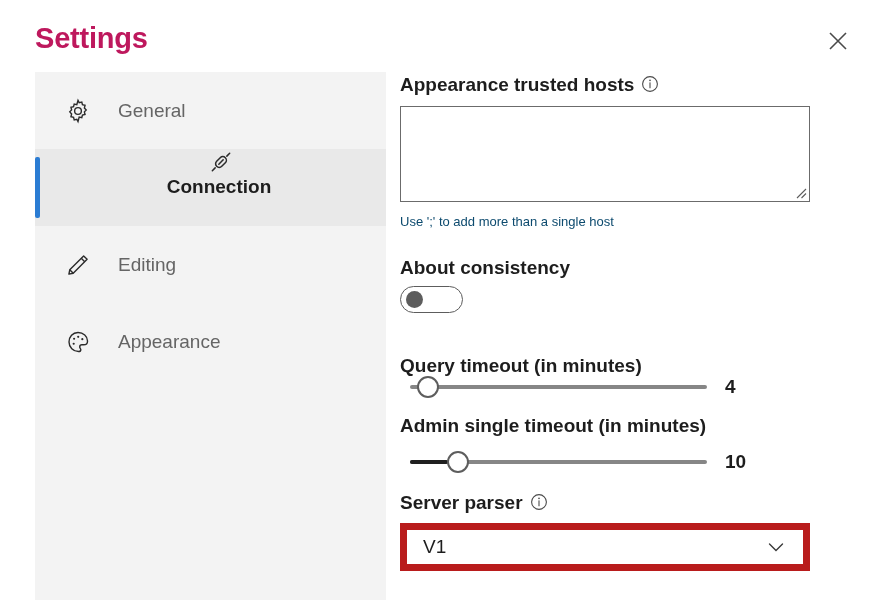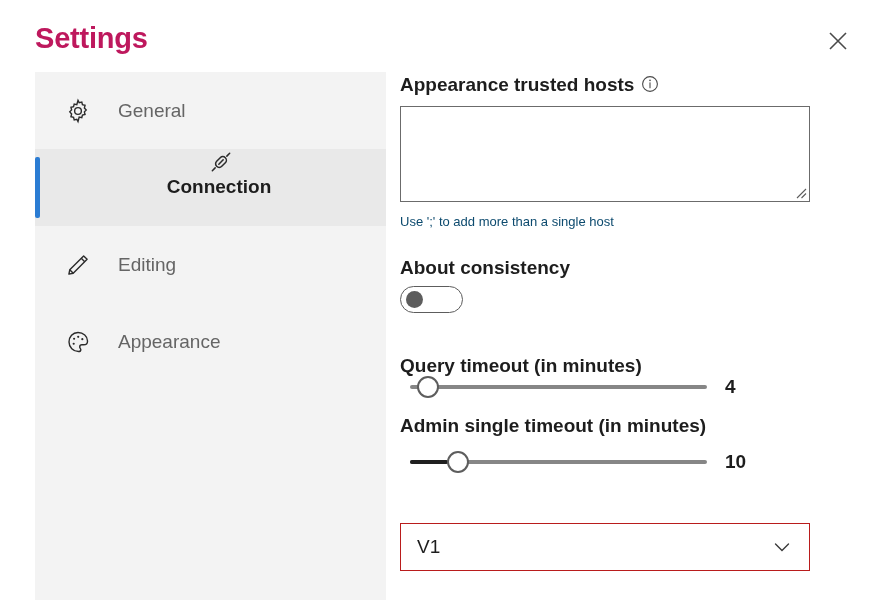--- a/index.html
+++ b/index.html
@@ -236,21 +236,21 @@
   }
 
   .lbl-parser { position: absolute; top: 418px; left: 0; }
   .dropdown {
     position: absolute;
     top: 451px;
     left: 0;
     width: 410px;
     height: 48px;
     box-sizing: border-box;
-    border: 1px solid #b91c1c;
+    border: 7px solid #b91c1c;
     background: #ffffff;
     display: flex;
     align-items: center;
     cursor: pointer;
   }
   .dropdown-value {
     font-size: 19px;
     color: #1d1d1d;
     margin-left: 16px;
     line-height: 24px;
@@ -372,20 +372,30 @@
   <div class="field-label lbl-admin">
     <span>Admin single timeout (in minutes)</span>
   </div>
   <div class="slider-row admin">
     <span class="track"></span>
     <span class="track-fill" style="width:38px;"></span>
     <span class="thumb" style="left:47px;"></span>
     <span class="slider-value">10</span>
   </div>
 
+  <div class="field-label lbl-parser">
+    <span>Server parser</span>
+    <span class="info-icon">
+      <svg width="18" height="18" viewBox="0 0 18 18" fill="none" stroke="#4a4a4a" stroke-width="1.1">
+        <circle cx="9" cy="9" r="7.4"></circle>
+        <circle cx="9" cy="5.4" r="0.8" fill="#4a4a4a" stroke="none"></circle>
+        <path d="M9 7.8 L9 12.8" stroke-linecap="round"></path>
+      </svg>
+    </span>
+  </div>
   <div class="dropdown">
     <span class="dropdown-value">V1</span>
     <span class="chevron">
       <svg width="22" height="22" viewBox="0 0 22 22" fill="none" stroke="#3a3a3a" stroke-width="1.4" stroke-linecap="round">
         <path d="M4.5 8 L11 14.5 L17.5 8"></path>
       </svg>
     </span>
   </div>
 
 </section>

